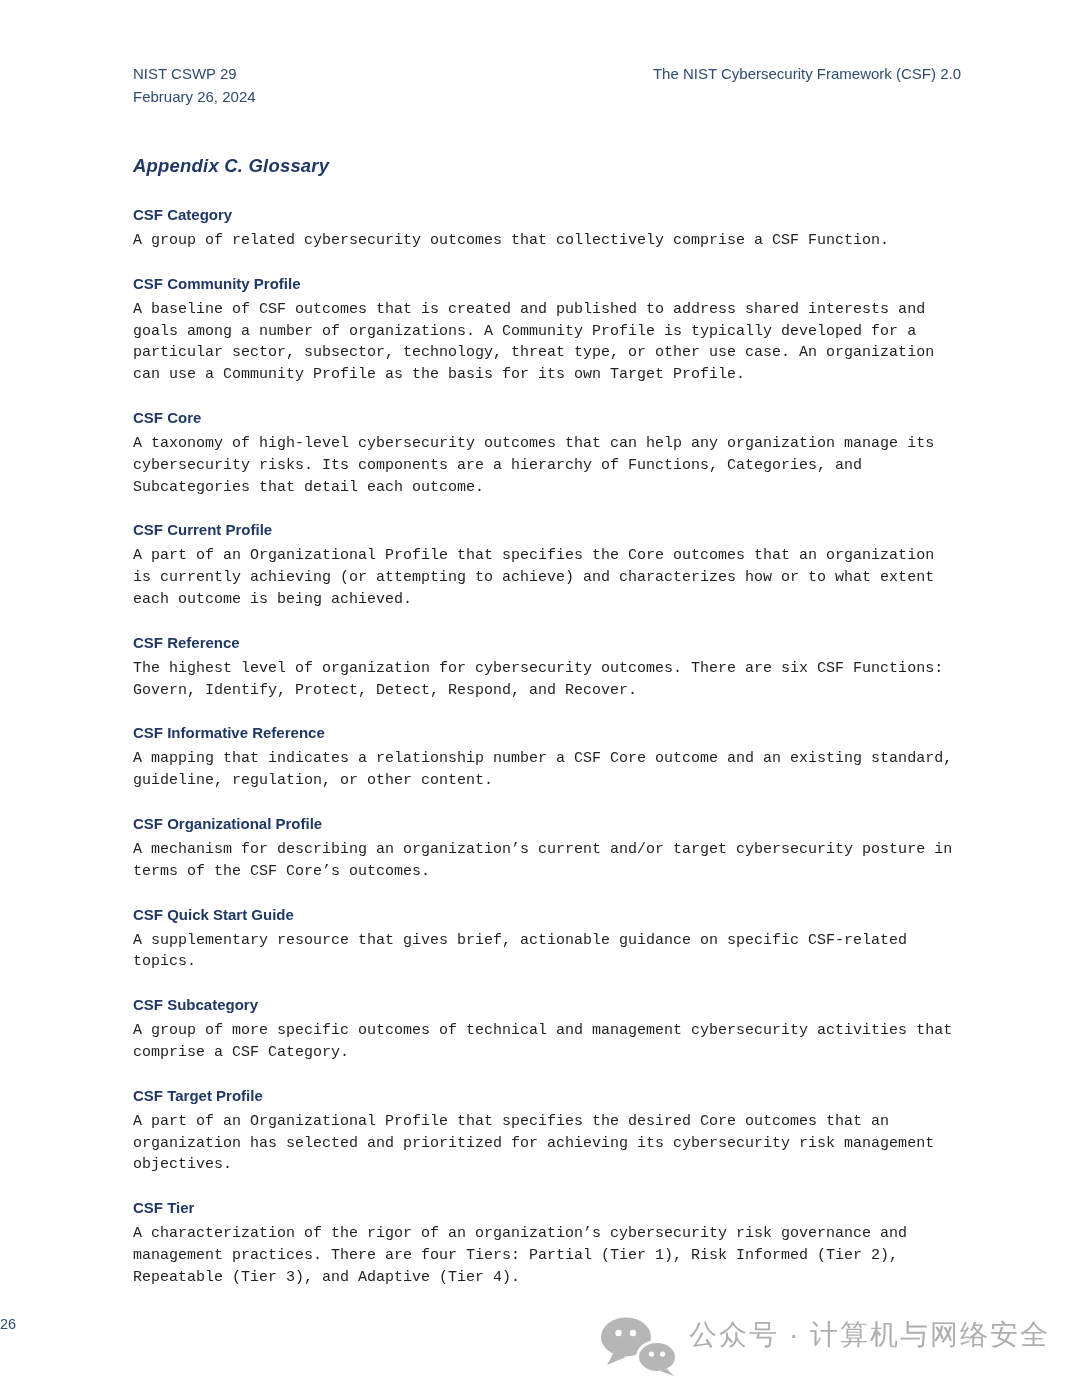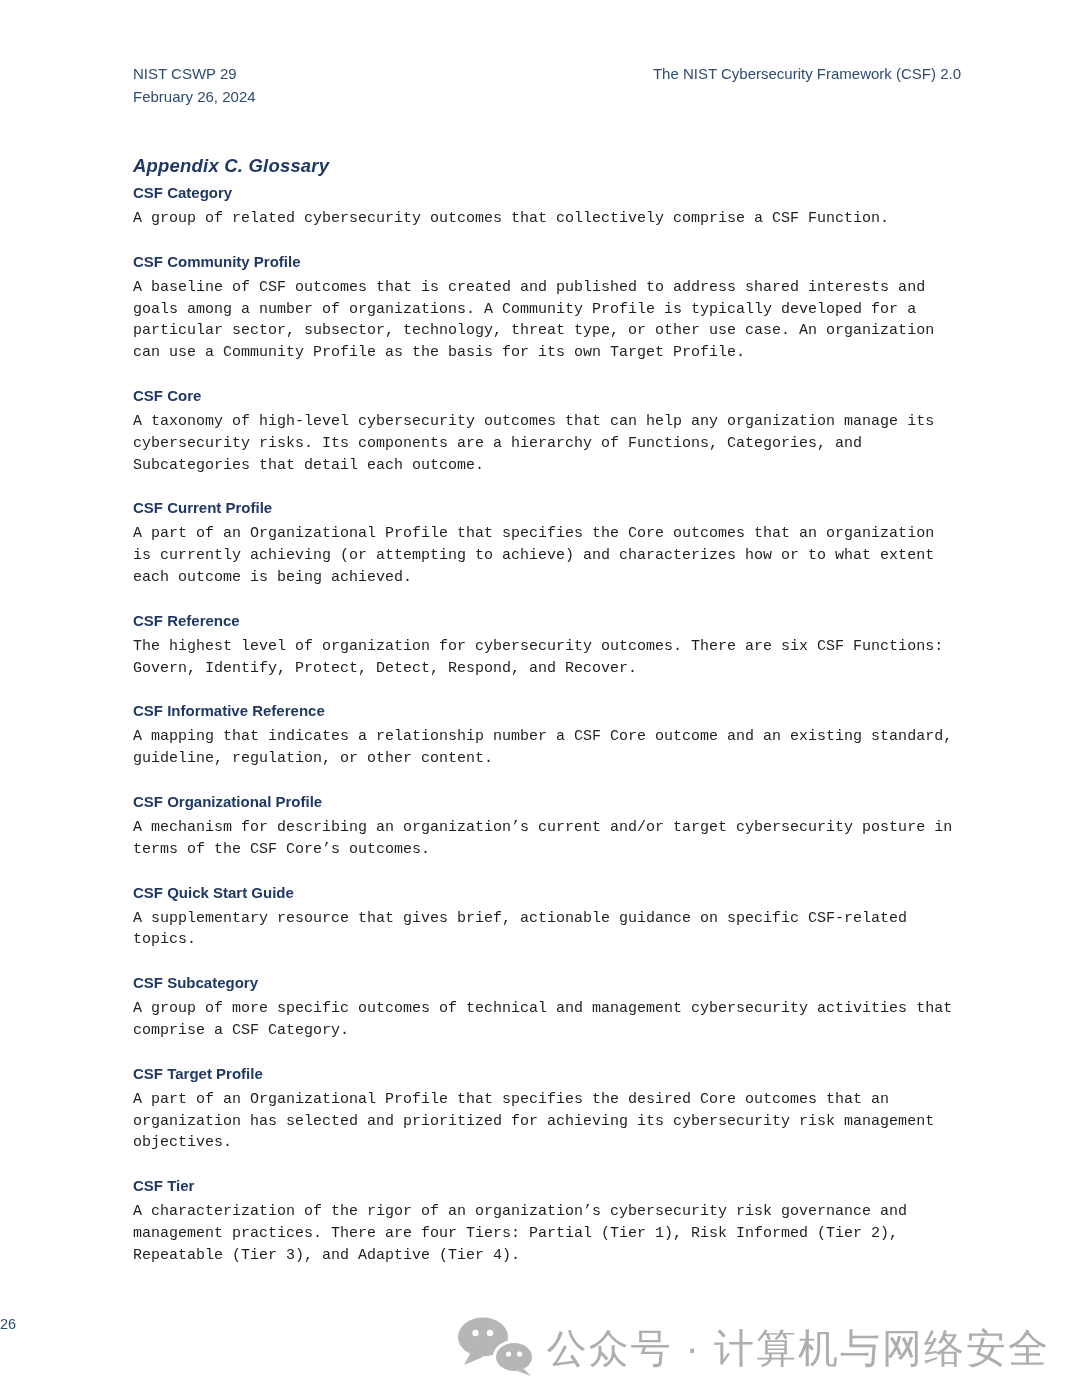--- a/index.html
+++ b/index.html
@@ -35,21 +35,21 @@
     line-height: 23px;
   }
   .doc-title {
     color: var(--heading-navy);
     font-weight: bold;
     font-size: 18.5px;
     margin-top: 47px;
     letter-spacing: 0.2px;
     font-style: italic;
   }
-  .glossary { margin-top: 6px; }
+  .glossary { margin-top: 28px; }
   .entry { margin-bottom: 22px; }
   .entry-term {
     color: var(--heading-navy);
     font-weight: bold;
     font-size: 15px;
     line-height: 20px;
     margin-bottom: 5px;
   }
   .entry-def {
     color: var(--body-ink);
@@ -64,24 +64,24 @@
     width: 100%;
     text-align: left;
     color: var(--header-blue);
     font-size: 14.5px;
   }
   .watermark {
     position: absolute;
     right: 30px;
     bottom: 22px;
     display: flex;
-    align-items: flex-end;
+    align-items: flex-start;
     gap: 8px;
     color: var(--watermark-gray);
-    font-size: 40px;
+    font-size: 28px;
     letter-spacing: 2px;
     user-select: none;
   }
   .watermark .icon { display: inline-flex; }
 </style>
 </head>
 <body>
 
 <div class="page">
   <div class="content">

